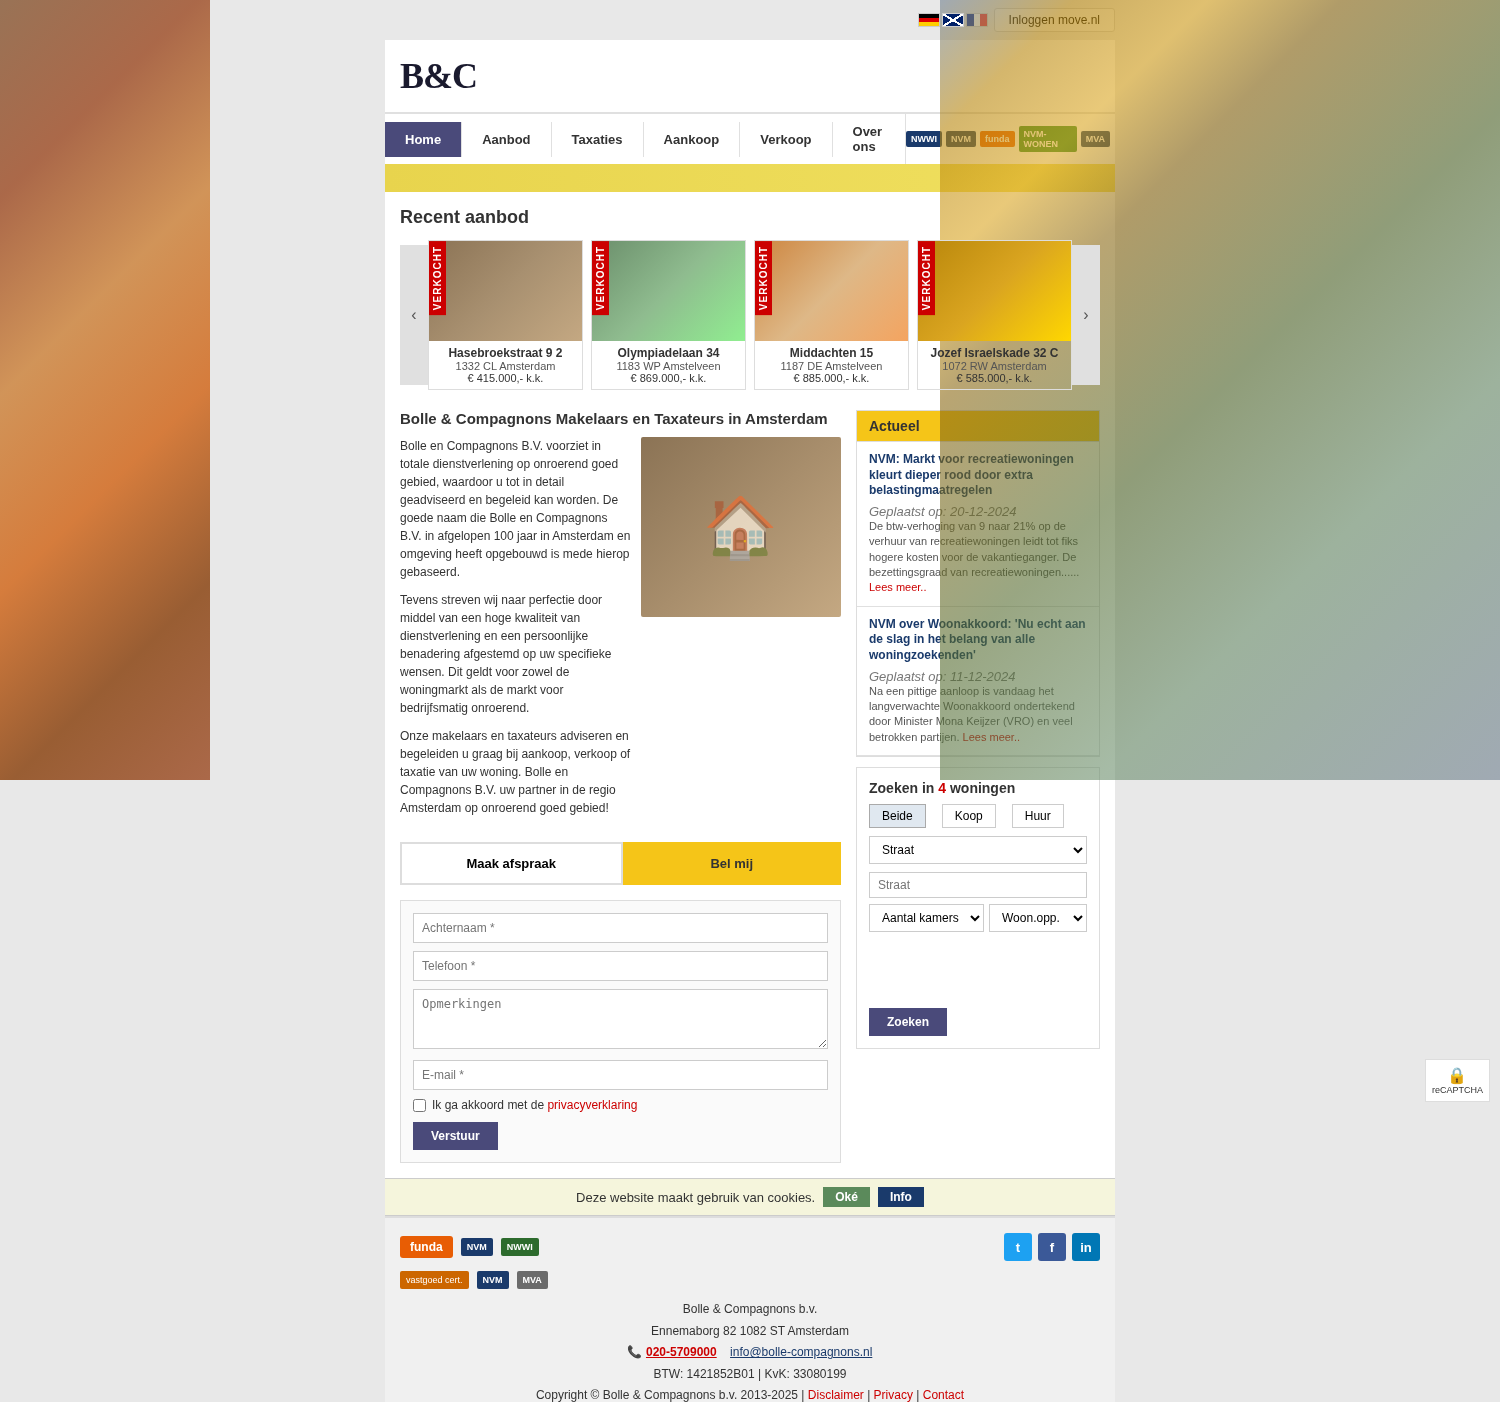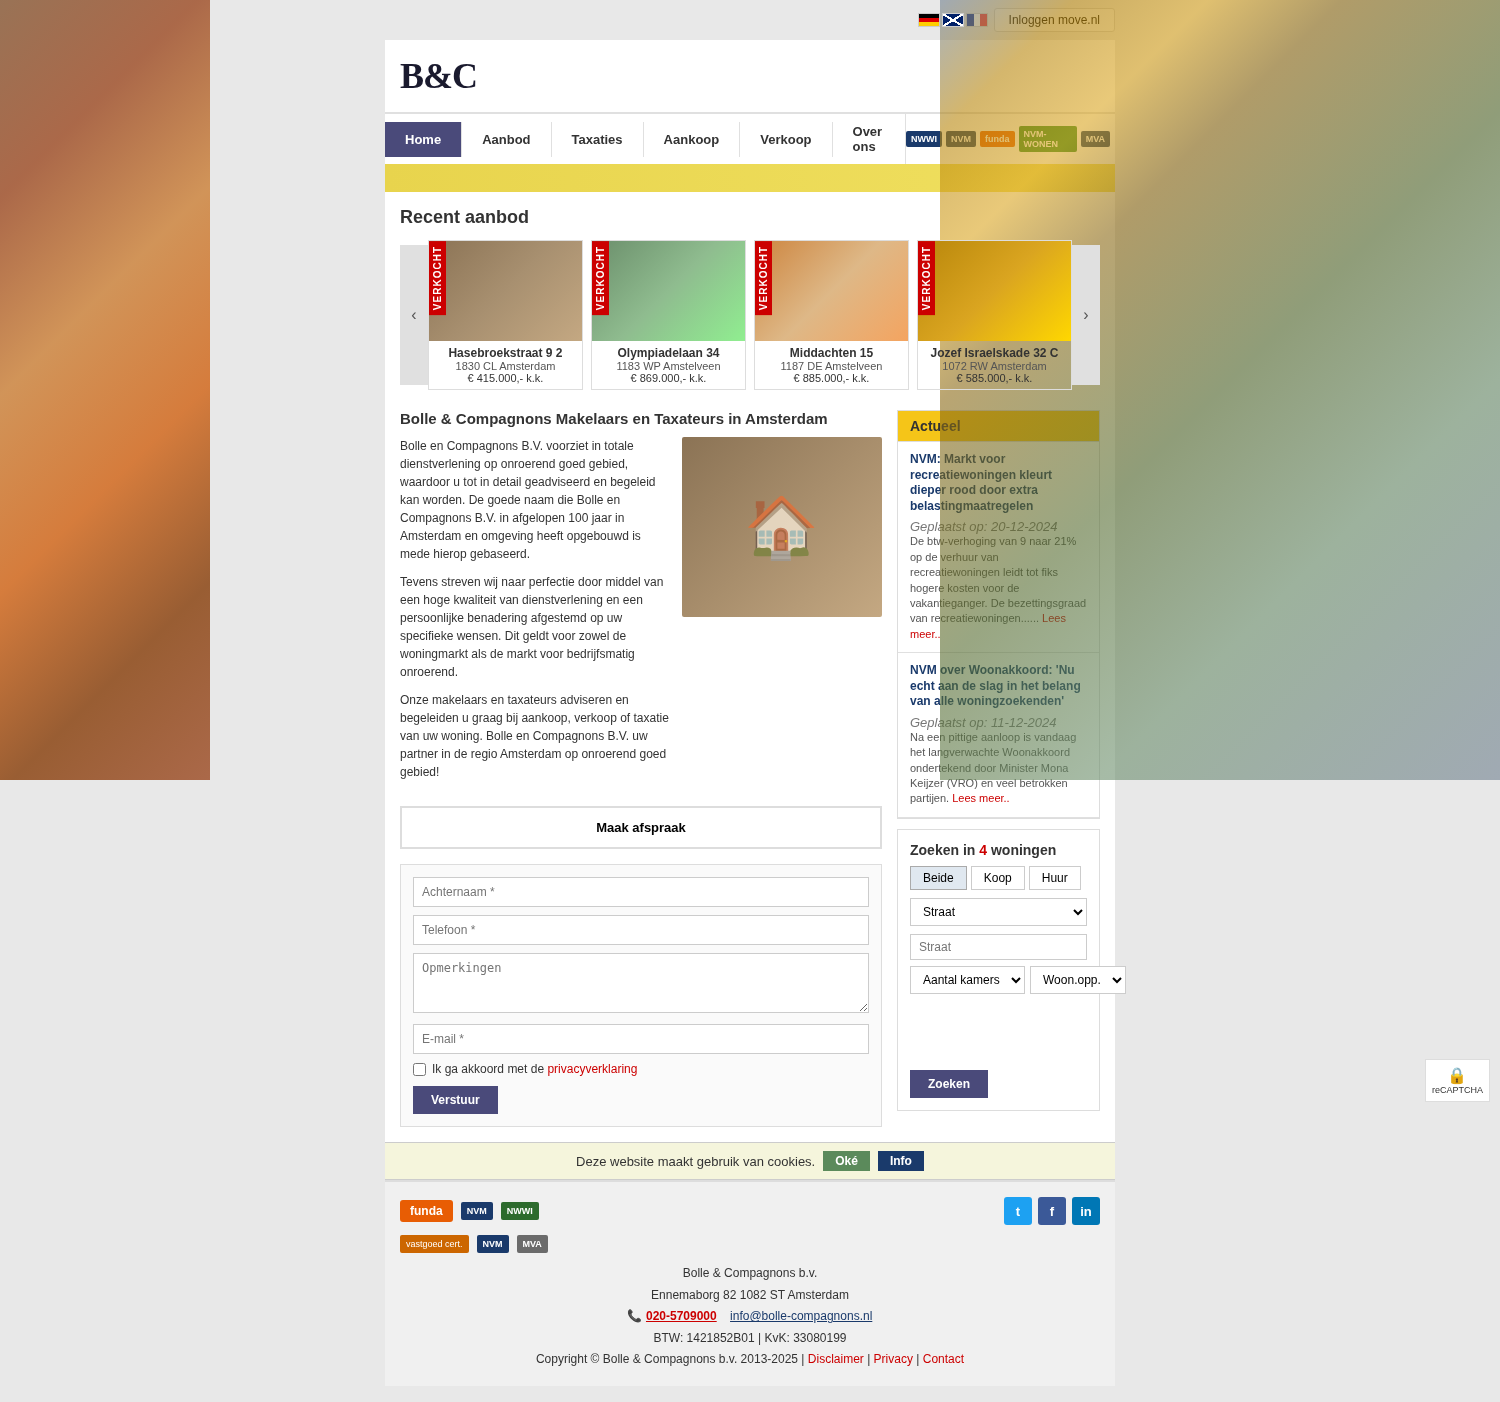--- a/index.html
+++ b/index.html
@@ -242,21 +242,21 @@
       display: flex;
       gap: 15px;
       margin-top: 10px;
     }
 
     .col-left {
       flex: 1;
     }
 
     .col-right {
-      width: 203px;
+      width: 244px;
       flex-shrink: 0;
     }
 
     
     .about-section {
       display: flex;
       gap: 10px;
       margin-bottom: 15px;
     }
 
@@ -428,21 +428,21 @@
       font-size: 14px;
       font-weight: bold;
       color: #333;
       margin-bottom: 8px;
     }
 
     .search-count { color: #cc0000; }
 
     .search-tabs {
       display: flex;
-      gap: 4px;
+      gap: 16px;
       margin-bottom: 8px;
     }
 
     .search-tab {
       padding: 4px 12px;
       border: 1px solid #ccc;
       font-size: 12px;
       cursor: pointer;
       background: white;
     }
@@ -711,21 +711,21 @@
         <h2 class="section-title">Recent aanbod</h2>
         <div class="carousel">
           <button class="carousel-btn">‹</button>
           <div class="carousel-items">
 
             <div class="property-card">
               <div class="property-img-placeholder property-img-1"></div>
               <div class="verkocht-label">VERKOCHT</div>
               <div class="property-info">
                 <div class="property-address">Hasebroekstraat 9 2</div>
-                <div class="property-city">1830 CL Amsterdam</div>
+                <div class="property-city">1332 CL Amsterdam</div>
                 <div class="property-price">€ 415.000,- k.k.</div>
               </div>
             </div>
 
             <div class="property-card">
               <div class="property-img-placeholder property-img-2"></div>
               <div class="verkocht-label">VERKOCHT</div>
               <div class="property-info">
                 <div class="property-address">Olympiadelaan 34</div>
                 <div class="property-city">1183 WP Amstelveen</div>
@@ -769,20 +769,21 @@
                 <p>Bolle en Compagnons B.V. voorziet in totale dienstverlening op onroerend goed gebied, waardoor u tot in detail geadviseerd en begeleid kan worden. De goede naam die Bolle en Compagnons B.V. in afgelopen 100 jaar in Amsterdam en omgeving heeft opgebouwd is mede hierop gebaseerd.</p>
                 <p>Tevens streven wij naar perfectie door middel van een hoge kwaliteit van dienstverlening en een persoonlijke benadering afgestemd op uw specifieke wensen. Dit geldt voor zowel de woningmarkt als de markt voor bedrijfsmatig onroerend.</p>
                 <p>Onze makelaars en taxateurs adviseren en begeleiden u graag bij aankoop, verkoop of taxatie van uw woning. Bolle en Compagnons B.V. uw partner in de regio Amsterdam op onroerend goed gebied!</p>
               </div>
               <div class="about-img"></div>
             </div>
           </div>
 
           <div class="action-btns">
             <button class="btn-appointment">Maak afspraak</button>
+            <button class="btn-call">Bel mij</button>
           </div>
 
           <div class="contact-form">
             <div class="form-row">
               <input class="form-input" type="text" placeholder="Achternaam *" style="">
             </div>
             <div class="form-row">
               <input class="form-input" type="text" placeholder="Telefoon *" style="">
             </div>
             <div class="form-row">

